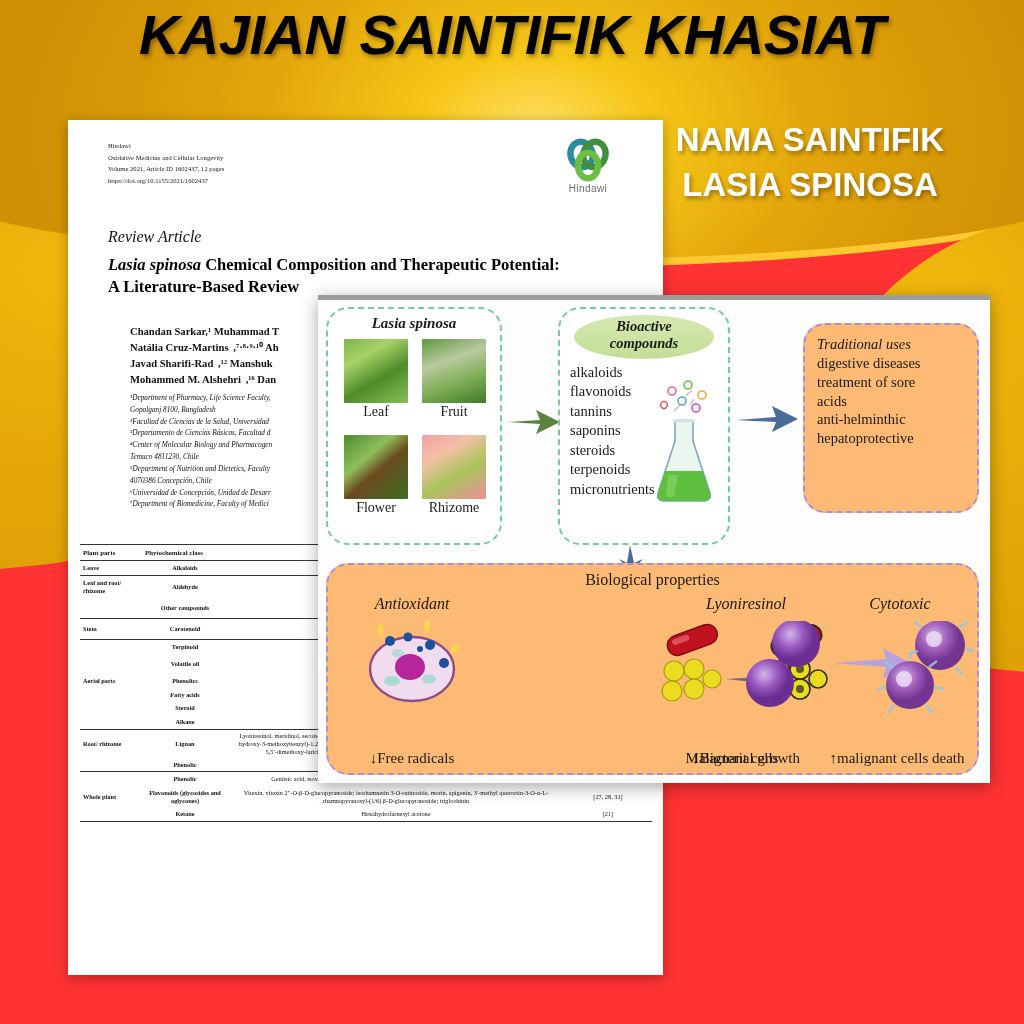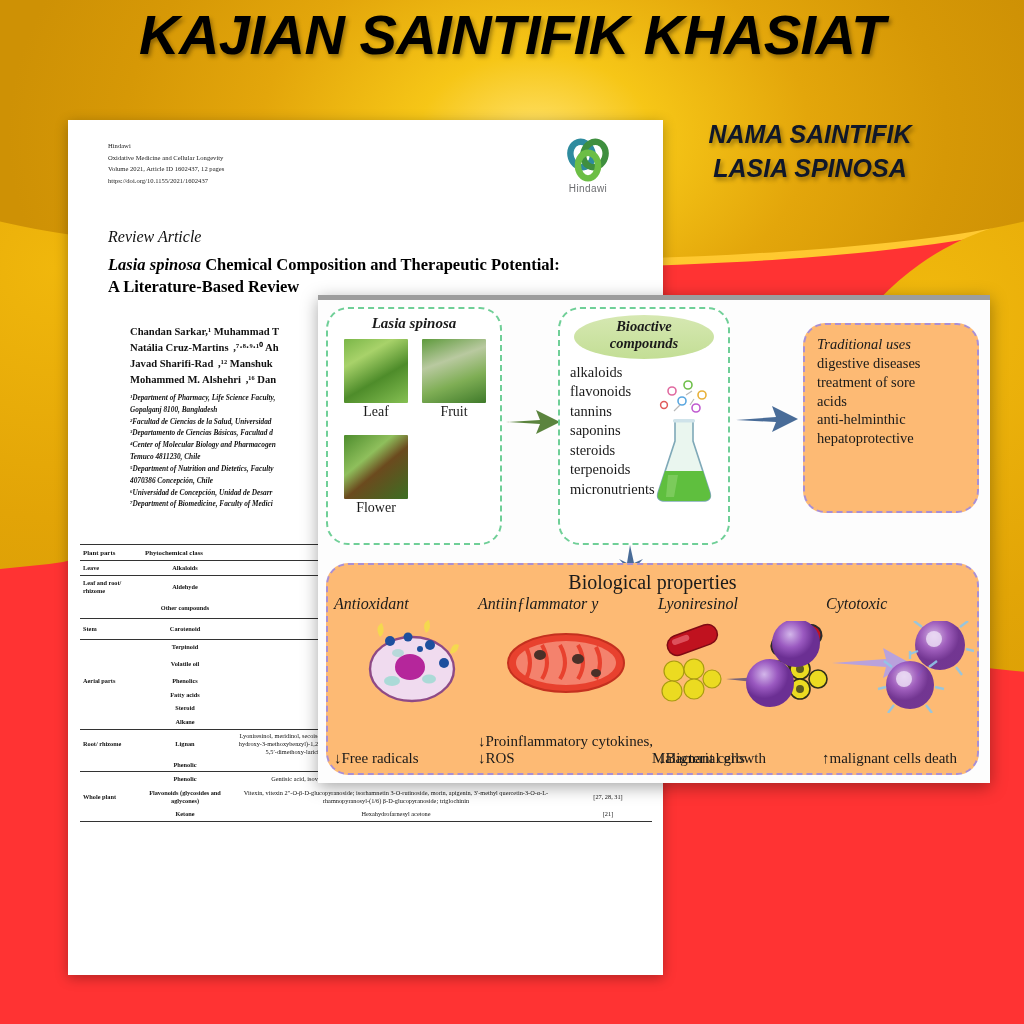--- a/index.html
+++ b/index.html
@@ -76,25 +76,24 @@
     font-family: "Liberation Sans", sans-serif;
   }
   #main-title .line2 { display: block; }
 
   #subtitle-block {
     position: absolute;
     right: 34px; top: 118px;
     width: 360px;
     text-align: center;
     z-index: 6;
-    font-style: italic;
     font-weight: bold;
-    font-size: 25px;
+    font-size: 33px;
     line-height: 1.35;
-    color: #0f172a;
+    color: #ffffff;
     text-shadow: 2px 3px 4px rgba(0,0,0,0.35);
   }
 
   
   #paper {
     position: absolute;
     left: 68px; top: 120px;
     width: 595px; height: 855px;
     background: #FFFFFF;
     z-index: 4;
@@ -139,21 +138,21 @@
   #article-title em { font-style: italic; }
 
   #authors {
     position: absolute; left: 62px; top: 204px; width: 330px;
     font-weight: bold; font-size: 10.6px; line-height: 1.52; color: #111;
   }
   #affiliations {
     position: absolute; left: 62px; top: 272px; width: 300px;
     font-style: italic; font-size: 7.3px; line-height: 1.62; color: #111;
   }
-  #affiliations div { white-space: nowrap; overflow: hidden; font-weight: bold; }
+  #affiliations div { white-space: nowrap; overflow: hidden; }
 
   
   #table-caption {
     position: absolute; left: 0; top: 412px; width: 595px;
     text-align: center; font-size: 7.6px; font-variant: small-caps;
     font-weight: bold; color: #111;
   }
   #phyto-table {
     position: absolute; left: 12px; top: 424px;
     width: 572px;
@@ -246,24 +245,24 @@
     position: absolute; left: 12px; top: 10px; right: 6px;
     font-size: 14.5px; line-height: 1.30; color: #1a1a1a;
     font-family: "Liberation Serif", serif;
   }
   #trad-text .hd { font-style: italic; }
 
   
   #bio-prop-box { left: 8px; top: 268px; width: 653px; height: 212px; }
   #bio-prop-title {
     position: absolute; left: 0; top: 6px; width: 100%;
-    text-align: center; font-size: 20px; color: #1a1a1a;
-    font-family: "Liberation Serif", serif;
-  }
-  .prop-col { position: absolute; top: 30px; text-align: left; }
+    text-align: center; font-size: 16px; color: #1a1a1a;
+    font-family: "Liberation Serif", serif;
+  }
+  .prop-col { position: absolute; top: 30px; text-align: center; }
   .prop-head {
     font-style: italic; font-size: 16px; color: #1a1a1a;
     font-family: "Liberation Serif", serif; white-space: nowrap;
   }
   .prop-cap {
     position: absolute; bottom: 4px; left: 0; width: 100%;
     font-size: 15px; line-height: 1.14; color: #1a1a1a;
     font-family: "Liberation Serif", serif;
   }
   .prop-art { position: absolute; left: 0; width: 100%; }
@@ -457,20 +456,24 @@
         <span class="plant-img leaf-img"></span>
         <div class="plant-label">Leaf</div>
       </div>
       <div class="plant-cell" style="left:94px; top:30px;">
         <span class="plant-img fruit-img"></span>
         <div class="plant-label">Fruit</div>
       </div>
       <div class="plant-cell" style="left:16px; top:126px;">
         <span class="plant-img flower-img"></span>
         <div class="plant-label">Flower</div>
+      </div>
+      <div class="plant-cell" style="left:94px; top:126px;">
+        <span class="plant-img rhiz-img"></span>
+        <div class="plant-label">Rhizome</div>
       </div>
     </div>
 
     <svg class="arrow" style="left:188px; top:114px; width:56px; height:26px;" viewBox="0 0 56 26">
       <path d="M0,13 L34,11 L30,1 L54,13 L30,25 L34,15 Z" fill="#4d7a2e" opacity="0.92"></path>
     </svg>
 
     <div id="bio-box" class="box-dashed-green">
       <div id="bio-pill">
         <div>Bioactive</div>
@@ -537,32 +540,20 @@
           <circle cx="96" cy="26" r="5" fill="#1d4f9e"></circle>
           <circle cx="110" cy="44" r="5" fill="#1d4f9e"></circle>
           <circle cx="86" cy="30" r="3" fill="#1d4f9e"></circle>
           <path d="M46,18 q-6,-10 2,-14 q4,10 -2,14z" fill="#f5d84f"></path>
           <path d="M92,14 q-5,-10 3,-13 q3,10 -3,13z" fill="#f5d84f"></path>
           <path d="M116,34 q2,-11 9,-8 q-2,10 -9,8z" fill="#f5d84f"></path>
         </svg>
         <div class="prop-cap">↓Free radicals</div>
       </div>
 
-      <div class="prop-col" style="left:150px; width:176px; height:176px;">
-        <div class="prop-head">Antiinƒlammator y</div>
-        <svg class="prop-art" style="top:26px; height:84px;" viewBox="0 0 176 84">
-          <ellipse cx="88" cy="42" rx="58" ry="29" fill="#e8412e" stroke="#c4301f" stroke-width="2"></ellipse>
-          <ellipse cx="88" cy="42" rx="50" ry="22" fill="#f4826d"></ellipse>
-          <path d="M48,26 q8,16 0,32 M64,24 q10,18 0,34 M82,24 q10,18 0,34 M100,24 q10,18 0,34 M118,26 q8,16 0,32" fill="none" stroke="#e8412e" stroke-width="4"></path>
-          <ellipse cx="62" cy="34" rx="6" ry="5" fill="#4a3028"></ellipse>
-          <ellipse cx="100" cy="38" rx="6" ry="5" fill="#4a3028"></ellipse>
-          <ellipse cx="118" cy="52" rx="5" ry="4" fill="#4a3028"></ellipse>
-        </svg>
-        <div class="prop-cap">↓Proinflammatory cytokines, ↓ROS</div>
-      </div>
 
       <div class="prop-col" style="left:330px; width:176px; height:176px;">
         <div class="prop-head">Lyoniresinol</div>
         <svg class="prop-art" style="top:26px; height:88px;" viewBox="0 0 176 88">
           <g transform="rotate(-20 34 18)">
             <rect x="8" y="9" width="52" height="20" rx="10" fill="#c0121f" stroke="#7e0a14" stroke-width="1.5"></rect>
             <rect x="14" y="12" width="18" height="6" rx="3" fill="#e4606a" opacity="0.8"></rect>
           </g>
           <g fill="#ebdb21" stroke="#a99c10" stroke-width="1.2">
             <circle cx="16" cy="50" r="10"></circle>

